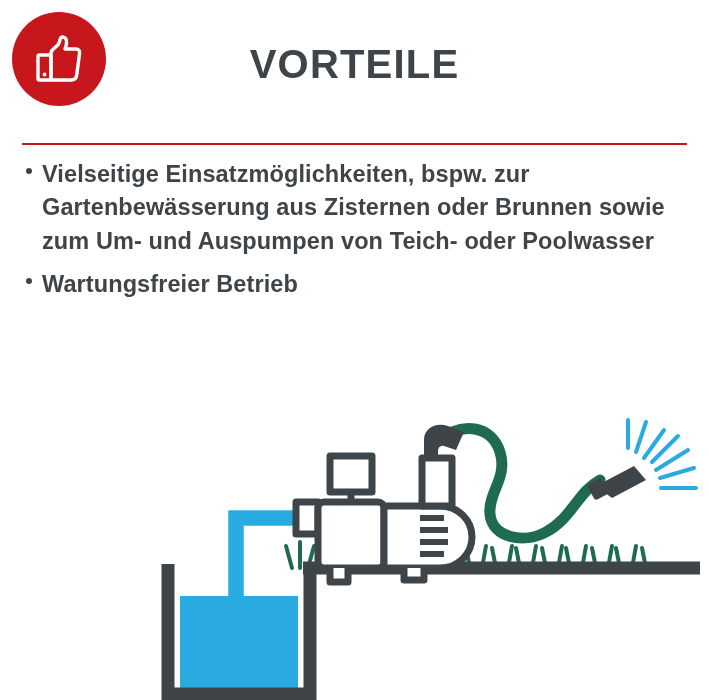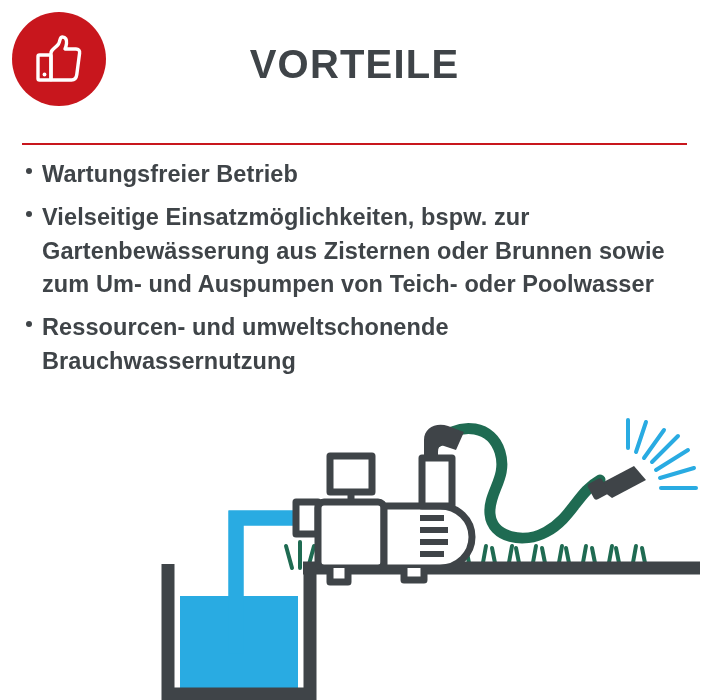--- a/index.html
+++ b/index.html
@@ -127,33 +127,29 @@
   </div>
 
   <div class="header-title">VORTEILE</div>
   <div class="header-rule"></div>
 </div>
 
 <div class="bullets">
 
   <div class="bullet">
     <span class="bullet-dot"><i></i></span>
+    <span class="bullet-text">Vielseitige Einsatzmöglichkeiten, bspw. zur Gartenbewässerung aus Zisternen oder Brunnen sowie zum Um- und Auspumpen von Teich- oder Poolwasser</span>
+  </div>
+
+  <div class="bullet">
+    <span class="bullet-dot"><i></i></span>
     <span class="bullet-text">Wartungsfreier Betrieb</span>
   </div>
 
-  <div class="bullet">
-    <span class="bullet-dot"><i></i></span>
-    <span class="bullet-text">Vielseitige Einsatzmöglichkeiten, bspw. zur Gartenbewässerung aus Zisternen oder Brunnen sowie zum Um- und Auspumpen von Teich- oder Poolwasser</span>
-  </div>
-
-
-  <div class="bullet">
-    <span class="bullet-dot"><i></i></span>
-    <span class="bullet-text">Ressourcen- und umweltschonende Brauchwassernutzung</span>
-  </div>
+
 
 </div>
 
 <div class="illustration">
   <svg width="709" height="304" viewBox="0 0 709 304" aria-hidden="true">
 
     <g stroke="#1f6b52" stroke-width="4" stroke-linecap="round" fill="none">
       <path d="M292 172 L286 150"></path>
       <path d="M300 172 L300 146"></path>
       <path d="M308 172 L314 150"></path>

